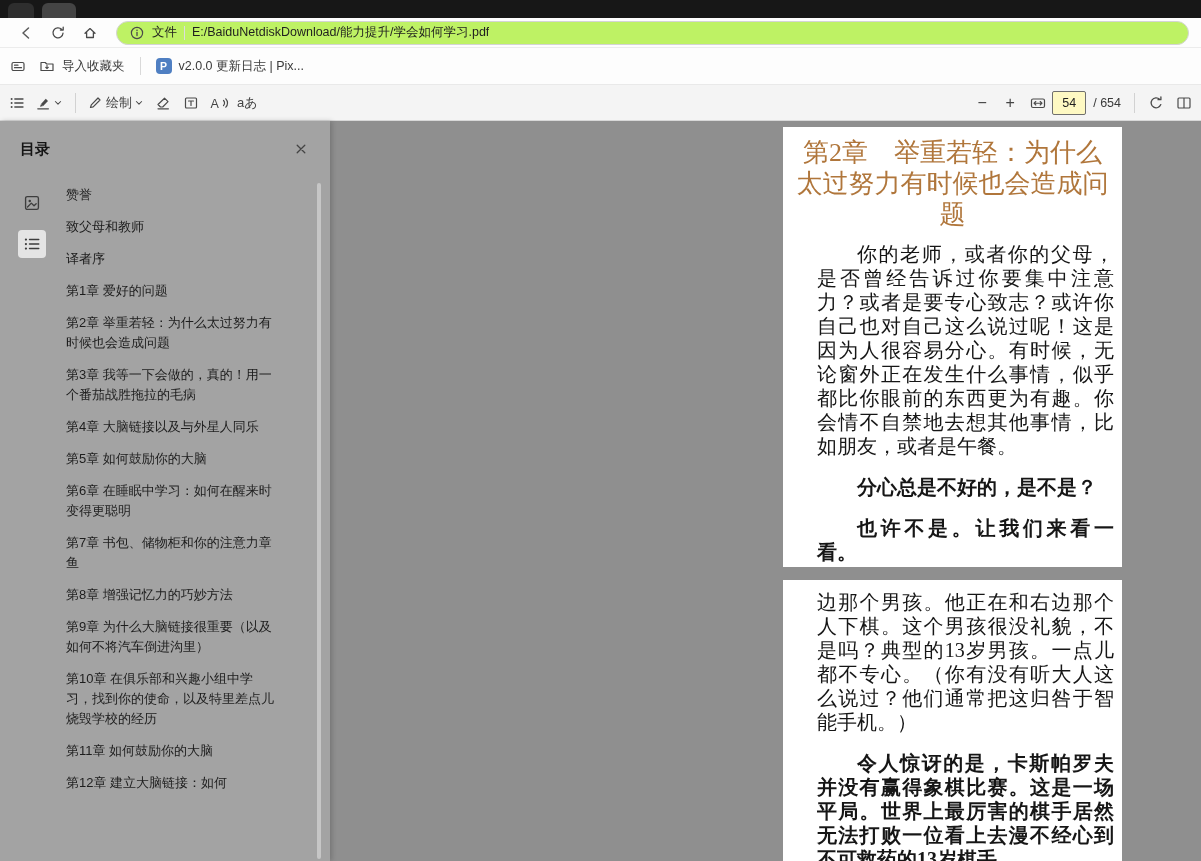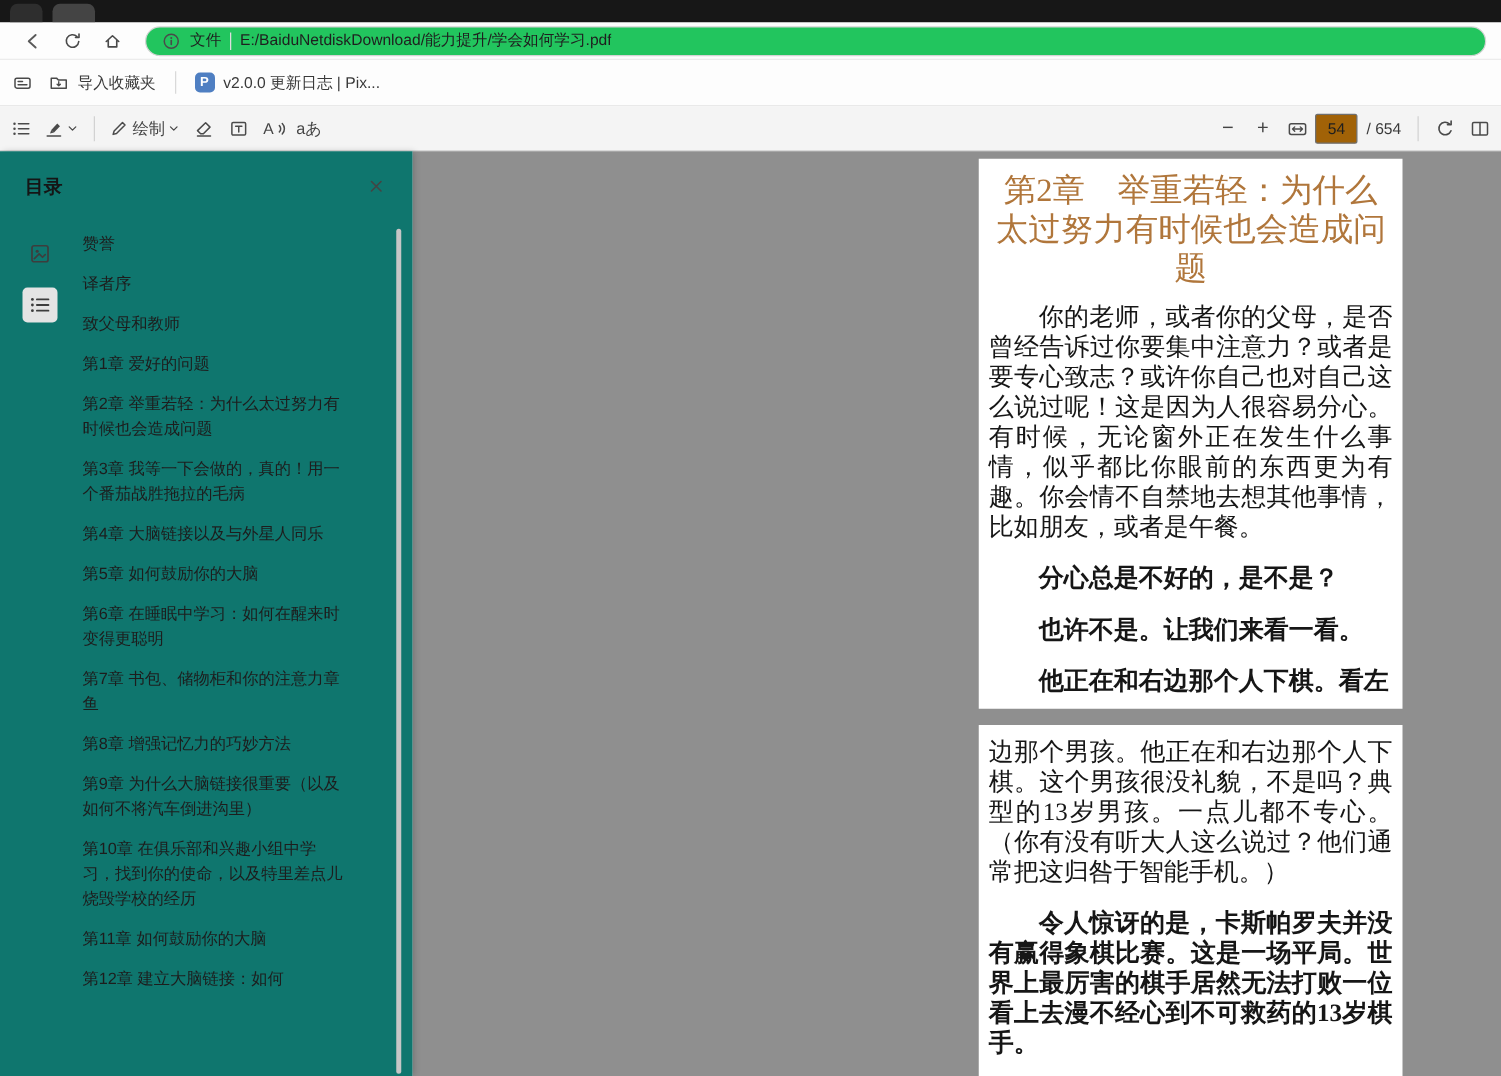--- a/index.html
+++ b/index.html
@@ -9,60 +9,60 @@
 
   
   .tabbar { height:18px; background:#171717; display:flex; align-items:flex-end; padding-left:8px; gap:8px; flex:none; }
   .tab { height:15px; border-radius:6px 6px 0 0; background:#3c3c3c; }
   .tab.tab-1 { width:26px; background:#2e2e2e; }
   .tab.tab-2 { width:34px; background:#444; }
 
   
   .addressbar { height:30px; background:#fdfdfd; display:flex; align-items:center; padding:0 12px; gap:4px; border-bottom:1px solid #ececec; flex:none; }
   .nav-btn { width:28px; height:24px; display:flex; align-items:center; justify-content:center; border-radius:4px; flex:none; }
-  .url-box { flex:1; height:24px; margin-left:8px; background:#22c55e; border:1px solid #d4d4d4; border-radius:12px; display:flex; align-items:center; padding:0 12px; gap:7px; font-size:12.5px; color:#1f1f1f; min-width:0; }
+  .url-box { flex:1; height:24px; margin-left:8px; background:#bef264; border:1px solid #d4d4d4; border-radius:12px; display:flex; align-items:center; padding:0 12px; gap:7px; font-size:12.5px; color:#1f1f1f; min-width:0; }
   .scheme-label { color:#1f1f1f; flex:none; }
   .url-divider { width:1px; height:14px; background:#ddd; flex:none; }
   .url-text { white-space:nowrap; overflow:hidden;text-align:center; }
 
   
   .favbar { height:37px; background:#fdfdfd; display:flex; align-items:center; padding:0 4px; border-bottom:1px solid #e9e9e9; font-size:12.5px; color:#3a3a3a; flex:none; }
   .fav-item { display:flex; align-items:center; gap:7px; padding:4px 7px; border-radius:4px; white-space:nowrap; }
   .fav-sep { width:1px; height:18px; background:#d9d9d9; margin:0 8px; }
   .p-badge { width:16px; height:16px; border-radius:4px; background:#4f7fc2; color:#fff; font-size:10.5px; font-weight:bold; display:flex; align-items:center; justify-content:center; flex:none; }
 
   
   .pdfbar { height:36px; background:#f4f4f4; border-bottom:1px solid #d8d8d8; display:flex; align-items:center; padding:0 3px; flex:none; }
   .tool-btn { height:28px; min-width:28px; display:flex; align-items:center; justify-content:center; gap:3px; border-radius:4px; color:#444; padding:0 4px; font-size:13px; flex:none; }
   .chev { margin-left:-2px; }
   .toolbar-sep { width:1px; height:20px; background:#d2d2d2; margin:0 7px; flex:none; }
   .spacer { flex:1; }
-  .page-input { width:34px; height:24px; border:1px solid #6f6f6f; border-radius:2px; background:#a16207; text-align:center; font-size:12.5px; color:#1f1f1f; flex:none; }
+  .page-input { width:34px; height:24px; border:1px solid #6f6f6f; border-radius:2px; background:#fef9c3; text-align:center; font-size:12.5px; color:#1f1f1f; flex:none; }
   .page-total { font-size:12.5px; color:#3a3a3a; margin:0 6px 0 7px; flex:none; }
 
   
   .main { flex:1; display:flex; min-height:0; }
-  .sidebar { width:330px; background:#0f766e; position:relative; box-shadow:2px 0 5px rgba(0,0,0,.18); z-index:2; flex:none; }
+  .sidebar { width:330px; background:#a3a3a3; position:relative; box-shadow:2px 0 5px rgba(0,0,0,.18); z-index:2; flex:none; }
   .sidebar-header { height:56px; display:flex; align-items:center; justify-content:space-between; padding:0 16px 0 20px; }
   .sidebar-title { font-size:15px; font-weight:700; color:#151515; }
   .close-btn { width:26px; height:26px; display:flex; align-items:center; justify-content:center; border-radius:4px; }
   .sidebar-body { display:flex; height:calc(100% - 56px); overflow:hidden; }
   .icon-strip { width:66px; padding:12px 0 0 18px; display:flex; flex-direction:column; gap:13px; flex:none; }
   .strip-btn { width:28px; height:28px; display:flex; align-items:center; justify-content:center; border-radius:4px; }
   .strip-btn.selected { background:#e4e4e4; }
   .toc { width:212px; padding-top:8px; font-size:13px; color:#1d1d1d; }
   .toc-item { line-height:20px; margin-bottom:12px; cursor:pointer; }
   .sidebar-scrollbar { position:absolute; right:9px; top:62px; bottom:2px; width:4px; background:#c6c6c6; border-radius:2px; }
 
   .content { flex:1; position:relative; background:#8f8f8f; overflow:hidden; }
   .pdf-page { position:absolute; left:453px; width:339px; background:#fff; padding:10px 8px; font-family:"Liberation Serif","DejaVu Serif",serif; color:#161616; }
   .page-1 { top:6px; height:440px; }
   .page-2 { top:459px; height:430px; }
   .chapter-title { font-size:26px; line-height:31px; text-align:center; color:#b0763b; font-weight:400; margin-bottom:12px; }
-  .para { font-size:20px; line-height:24px; text-align:justify; text-indent:2em; }
+  .para { font-size:20px; line-height:24px; text-align:justify; text-indent:2em;margin-left:26px; }
   .para + .para { margin-top:17px;font-weight:bold; }
   .para.continues { text-indent:0; }
 
   svg.ic { display:block; }
 </style>
 </head>
 <body>
 
 <div id="app">
 
@@ -228,22 +228,22 @@
             <svg class="ic" width="18" height="18" viewBox="0 0 16 16">
                 <circle cx="2.6" cy="4" r="1" fill="#3d3d3d"></circle>
                 <circle cx="2.6" cy="8" r="1" fill="#3d3d3d"></circle>
                 <circle cx="2.6" cy="12" r="1" fill="#3d3d3d"></circle>
                 <path d="M5.8 4 H14 M5.8 8 H14 M5.8 12 H14" stroke="#3d3d3d" stroke-width="1.3" stroke-linecap="round"></path>
               </svg>
           </div>
         </div>
         <div class="toc">
           <div class="toc-item">赞誉</div>
+          <div class="toc-item">致父母和教师</div>
           <div class="toc-item">译者序</div>
-          <div class="toc-item">致父母和教师</div>
           <div class="toc-item">第1章 爱好的问题</div>
           <div class="toc-item">第2章 举重若轻：为什么太过努力有时候也会造成问题</div>
           <div class="toc-item">第3章 我等一下会做的，真的！用一个番茄战胜拖拉的毛病</div>
           <div class="toc-item">第4章 大脑链接以及与外星人同乐</div>
           <div class="toc-item">第5章 如何鼓励你的大脑</div>
           <div class="toc-item">第6章 在睡眠中学习：如何在醒来时变得更聪明</div>
           <div class="toc-item">第7章 书包、储物柜和你的注意力章鱼</div>
           <div class="toc-item">第8章 增强记忆力的巧妙方法</div>
           <div class="toc-item">第9章 为什么大脑链接很重要（以及如何不将汽车倒进沟里）</div>
           <div class="toc-item">第10章 在俱乐部和兴趣小组中学习，找到你的使命，以及特里差点儿烧毁学校的经历</div>

